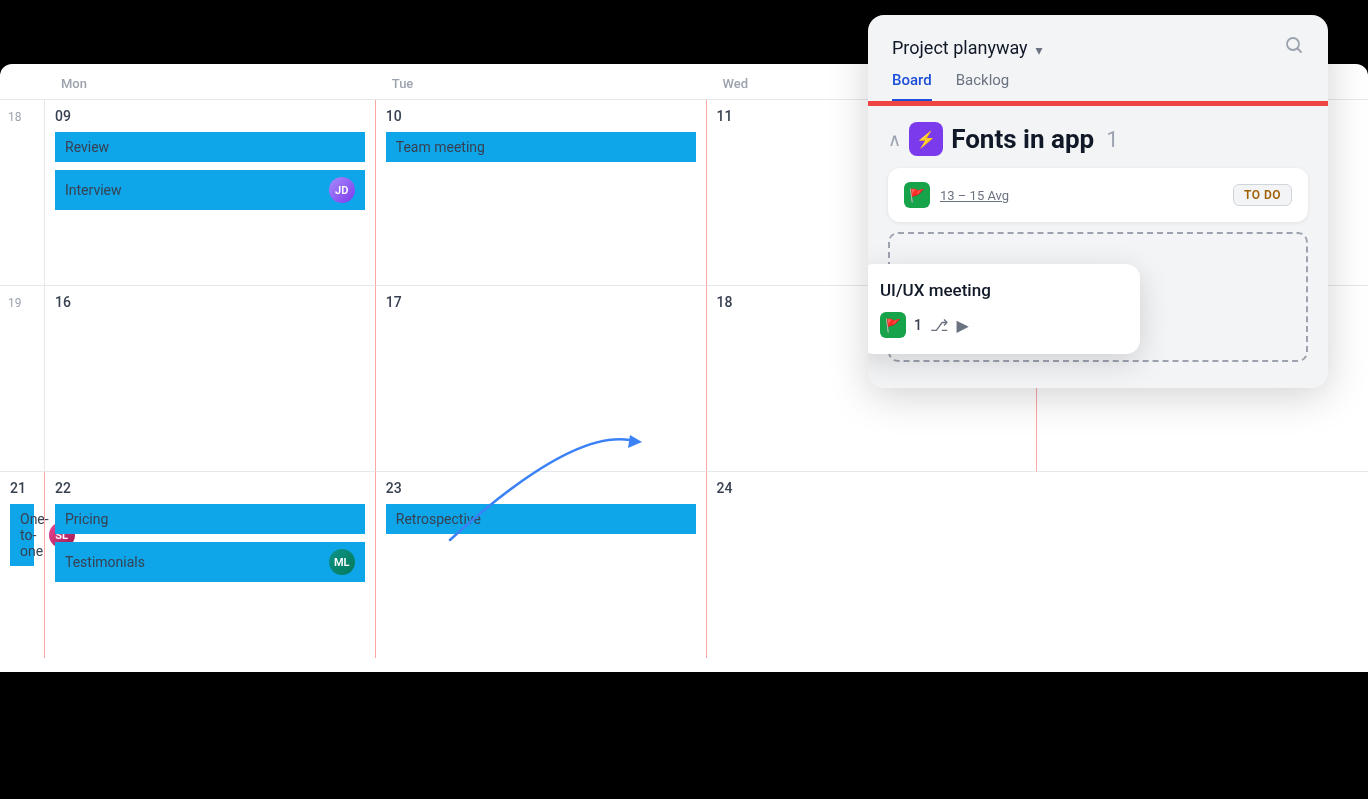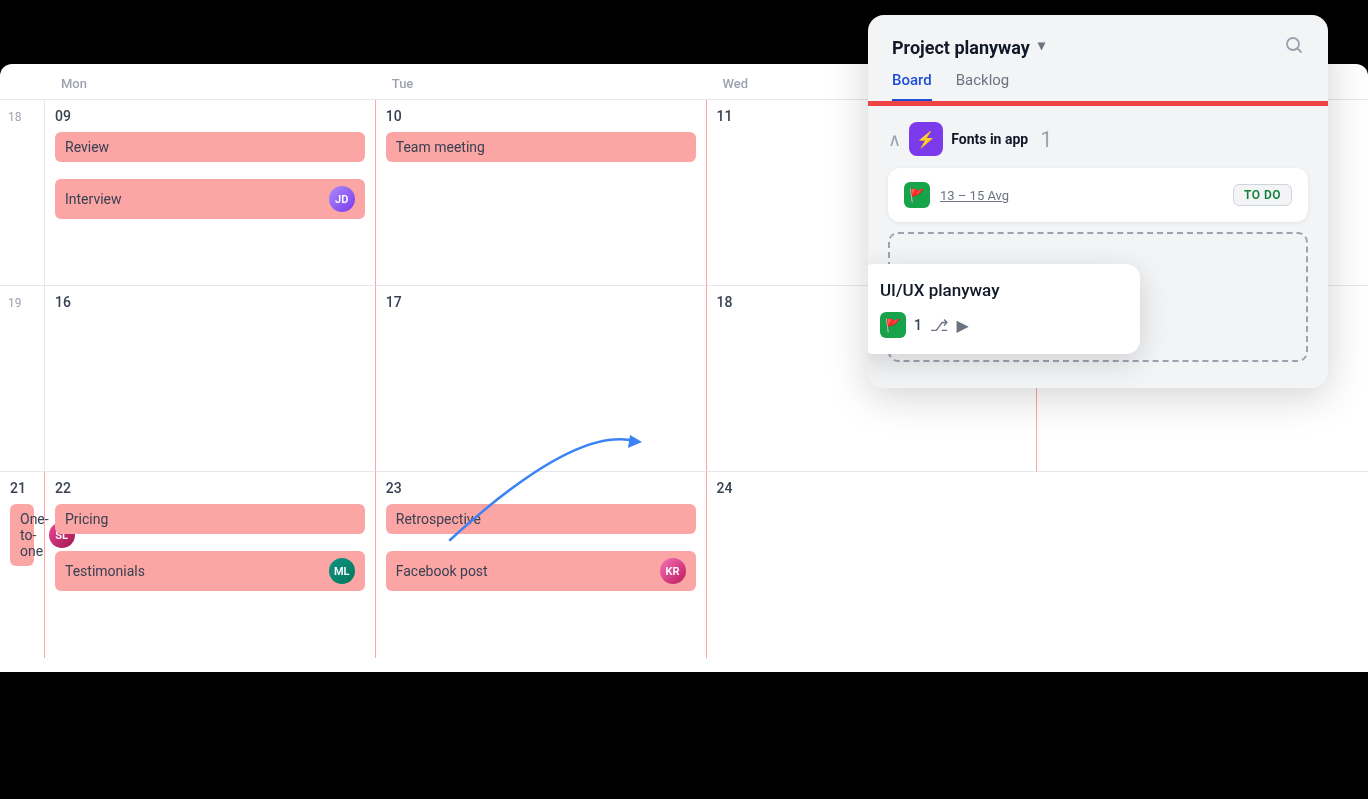--- a/index.html
+++ b/index.html
@@ -54,24 +54,24 @@
     }
 
     .day-num {
       font-size: 14px;
       color: #374151;
       font-weight: 500;
       margin-bottom: 8px;
     }
 
     .event-card {
-      background: #fca5a5;
-      border-radius: 6px;
+      background: #0ea5e9;
+      border-radius: 0;
       padding: 7px 10px;
-      margin-bottom: 17px;
+      margin-bottom: 8px;
       font-size: 14px;
       color: #374151;
       display: flex;
       align-items: center;
       justify-content: space-between;
       cursor: pointer;
     }
 
     .avatar-placeholder {
       width: 26px;
@@ -108,24 +108,24 @@
 
     .panel-header {
       display: flex;
       align-items: center;
       justify-content: space-between;
       padding: 20px 24px 0 24px;
     }
 
     .project-title {
       display: flex;
-      align-items: flex-start;
+      align-items: flex-end;
       gap: 8px;
       font-size: 18px;
-      font-weight: 700;
+      font-weight: 400;
       color: #111827;
       cursor: pointer;
     }
 
     .chevron-icon {
       font-size: 14px;
       color: #6b7280;
     }
 
     .search-icon {
@@ -171,21 +171,21 @@
       height: 34px;
       border-radius: 8px;
       background: #7c3aed;
       display: flex;
       align-items: center;
       justify-content: center;
       font-size: 16px;
     }
 
     .epic-title {
-      font-size: 14px;
+      font-size: 26px;
       font-weight: 700;
       color: #111827;
     }
 
     .epic-count {
       font-size: 22px;
       font-weight: 400;
       color: #9ca3af;
       margin-left: 4px;
     }
@@ -245,21 +245,21 @@
       text-decoration: underline;
     }
 
     .todo-badge {
       background: #f3f4f6;
       border: 1px solid #d1d5db;
       border-radius: 6px;
       padding: 3px 10px;
       font-size: 12px;
       font-weight: 600;
-      color: #15803d;
+      color: #a16207;
       letter-spacing: 0.5px;
       margin-left: auto;
     }
 
     
     .drop-zone {
       border: 2px dashed #9ca3af;
       border-radius: 10px;
       margin: 10px 0;
       height: 130px;
@@ -429,24 +429,20 @@
           <span>Testimonials</span>
           <div class="avatar-placeholder avatar-teal">ML</div>
         </div>
       </div>
 
       <div class="day-cell" style="border-bottom:none;">
         <div class="day-num">23</div>
         <div class="event-card">
           <span>Retrospective</span>
         </div>
-        <div class="event-card">
-          <span>Facebook post</span>
-          <div class="avatar-placeholder" style="background: linear-gradient(135deg, #f472b6, #be185d);">KR</div>
-        </div>
       </div>
 
       <div class="day-cell" style="border-right:none;border-bottom:none;">
         <div class="day-num">24</div>
       </div>
     </div>
 
   </div>
 </div>
 
@@ -489,21 +485,21 @@
       <div class="task-meta">
         <div class="task-flag">🚩</div>
         <span class="task-dates">13 – 15 Avg</span>
         <span class="todo-badge">TO DO</span>
       </div>
     </div>
 
     <div class="drop-zone">
 
       <div class="floating-card">
-        <div class="floating-task-name">UI/UX planyway</div>
+        <div class="floating-task-name">UI/UX meeting</div>
         <div class="floating-meta">
           <div class="flag-green">🚩</div>
           <span class="meta-num">1</span>
           <span class="meta-icon">⎇</span>
           <span class="meta-icon">▶</span>
         </div>
       </div>
     </div>
 
   </div>

